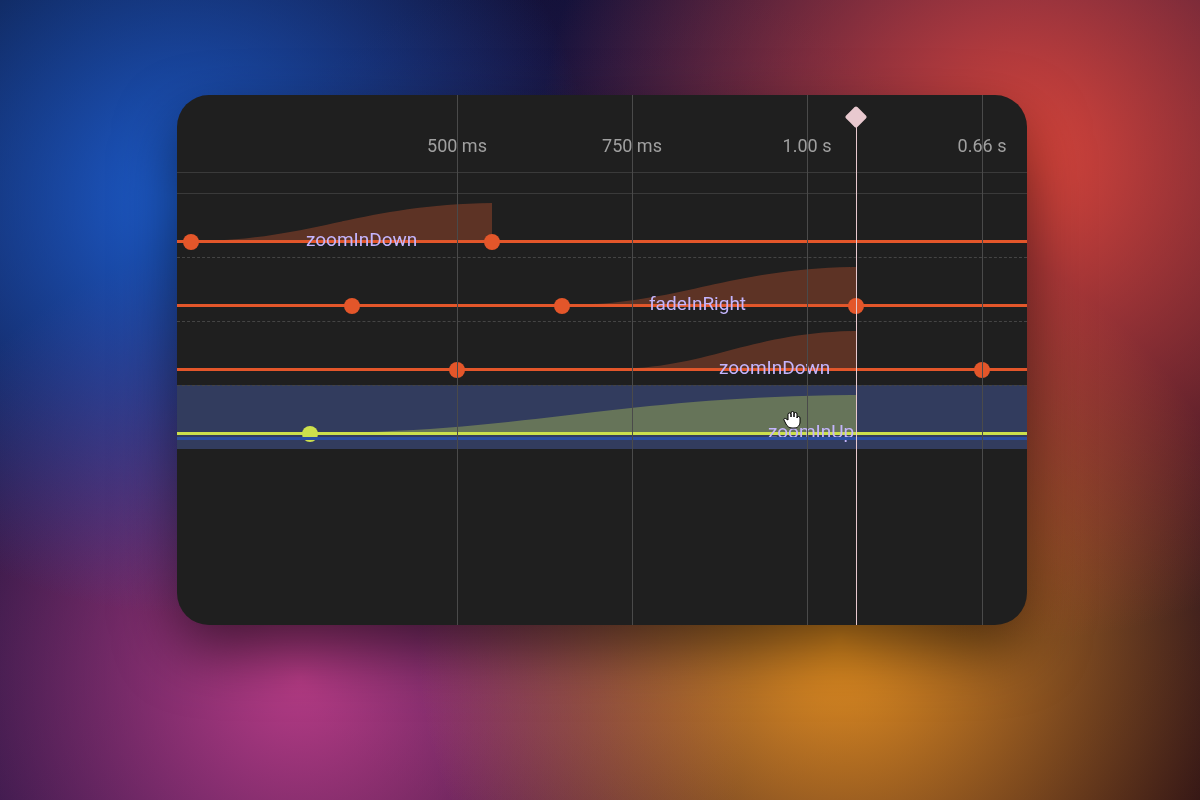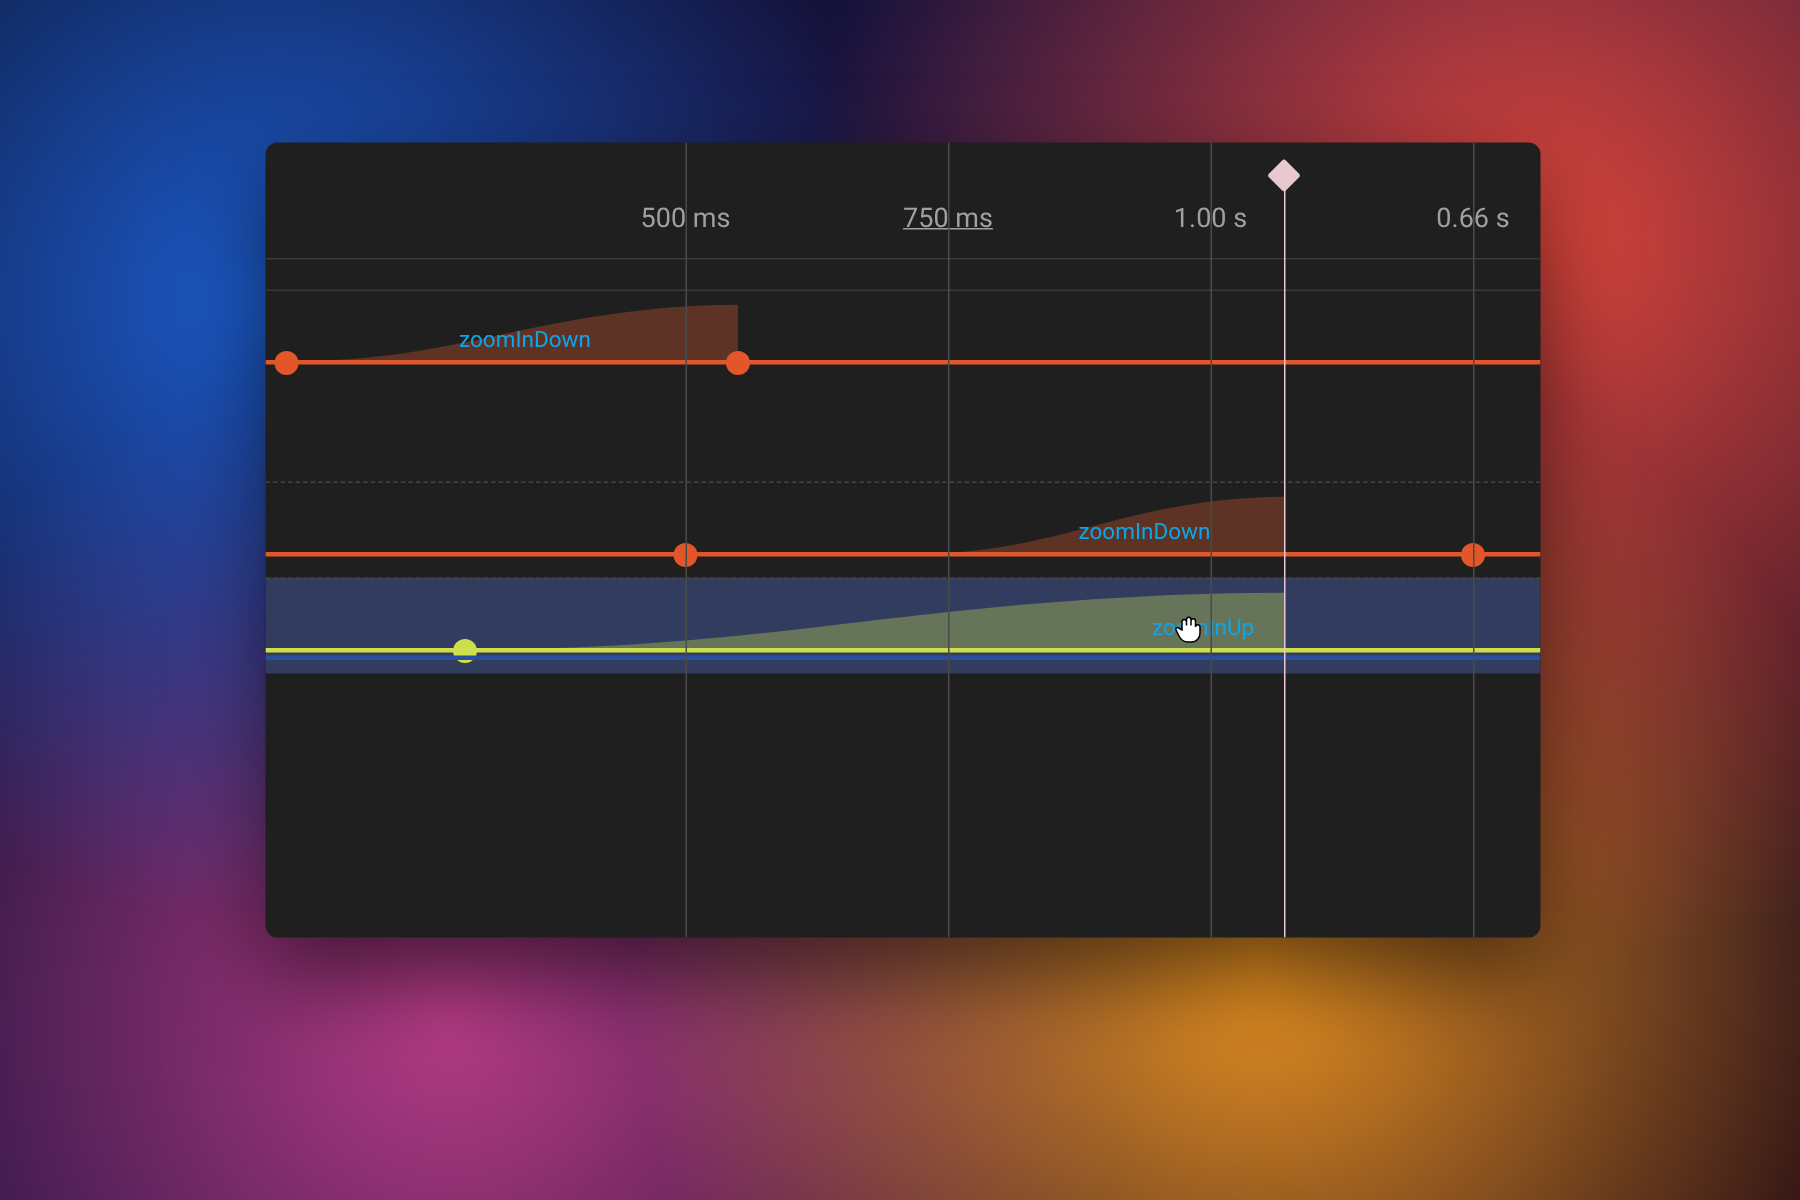--- a/index.html
+++ b/index.html
@@ -20,21 +20,21 @@
     position: absolute; inset: 0;
     backdrop-filter: blur(30px);
     filter: blur(30px);
     z-index: 0;
   }
   .panel {
     position: absolute;
     left: 177px; top: 95px;
     width: 850px; height: 530px;
     background: #1f1f1f;
-    border-radius: 8px;
+    border-radius: 32px;
     box-shadow: 0 25px 60px rgba(0,0,0,0.55);
     overflow: hidden;
     z-index: 1;
   }
 
   
   .vgrid { position: absolute; top: 0; bottom: 0; width: 1px; background: #3a3a3a; }
   .vgrid.major { background: #4a4a4a; }
 
   
@@ -97,22 +97,22 @@
 
   .curve {
     position: absolute; bottom: 16px; height: 38px;
     overflow: visible;
   }
   .curve svg { width: 100%; height: 100%; display:block; }
   .curve path { fill: rgba(210,90,50,0.35); }
   .track.sel .curve path { fill: rgba(200,220,80,0.35); }
 
   .track-label {
-    position: absolute; bottom: 22px;
-    color: #0ea5e9; font-size: 15px;
+    position: absolute; bottom: 6px;
+    color: #c4b5fd; font-size: 19px;
     transform: translateX(-4px);
     white-space: nowrap;
   }
 
   
   .grab-cursor {
     position: absolute;
     width: 24px; height: 24px;
     transform: translate(-50%,-50%);
     z-index: 5;
@@ -122,37 +122,50 @@
 </style>
 </head>
 <body>
 
 <div class="bg-blur"></div>
 
 <div class="panel">
 
   <div class="ruler">
       <div class="ruler-label" style="left: 280px;">500 ms</div>
-      <div class="ruler-label" style="left: 455px; text-decoration: underline;">750 ms</div>
+      <div class="ruler-label" style="left: 455px;">750 ms</div>
       <div class="ruler-label" style="left: 630px; text-align: right;">1.00 s</div>
       <div class="ruler-label" style="left: 805px;">0.66 s</div>
     </div>
 
   <div class="tracks">
       <div class="track" style="top: 20px; height: 64px;">
         <div class="sep"></div>
         <div class="hline"></div>
         <div class="curve" style="left: 14px; width: 301px;">
           <svg viewBox="0 0 100 40" preserveAspectRatio="none">
             <path d="M0,40 C40,40 55,2 100,0 L100,40 Z"></path>
           </svg>
         </div>
         <div class="keyframe" style="left: 14px;"></div>
         <div class="keyframe" style="left: 315px;"></div>
         <div class="track-label" style="left: 133px;">zoomInDown</div>
+      </div>
+      <div class="track" style="top: 84px; height: 64px;">
+        <div class="sep"></div>
+        <div class="hline"></div>
+        <div class="curve" style="left: 385px; width: 294px;">
+          <svg viewBox="0 0 100 40" preserveAspectRatio="none">
+            <path d="M0,40 C40,40 55,2 100,0 L100,40 Z"></path>
+          </svg>
+        </div>
+        <div class="keyframe" style="left: 175px;"></div>
+        <div class="keyframe" style="left: 385px;"></div>
+        <div class="keyframe" style="left: 679px;"></div>
+        <div class="track-label" style="left: 476px;">fadeInRight</div>
       </div>
       <div class="track" style="top: 148px; height: 64px;">
         <div class="sep"></div>
         <div class="hline"></div>
         <div class="curve" style="left: 434px; width: 245px;">
           <svg viewBox="0 0 100 40" preserveAspectRatio="none">
             <path d="M0,40 C40,40 55,2 100,0 L100,40 Z"></path>
           </svg>
         </div>
         <div class="keyframe" style="left: 280px;"></div>

